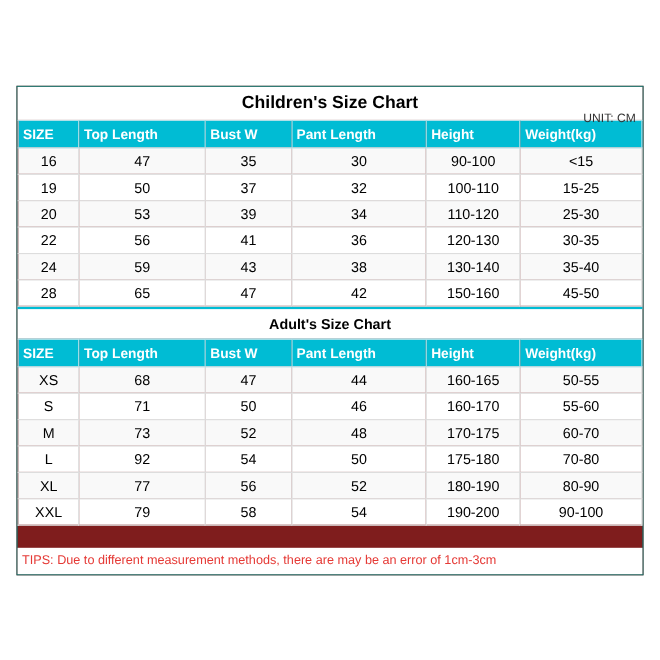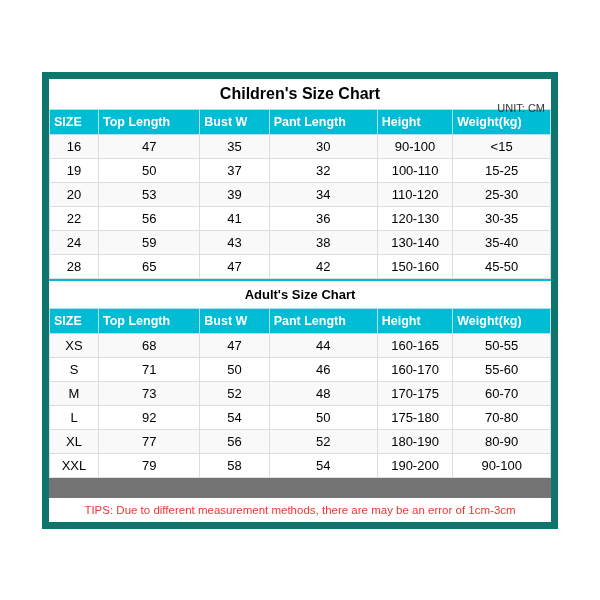--- a/index.html
+++ b/index.html
@@ -7,23 +7,23 @@
       width: 600px;
       height: 600px;
       background: #fff;
       font-family: Arial, sans-serif;
       font-size: 13px;
       display: flex;
       align-items: center;
       justify-content: center;
     }
     .container {
-      width: 516px;
-      border: 7px solid #0f766e;
-      background: #737373;
+      width: 570px;
+      border: 1px solid #0f766e;
+      background: #7f1d1d;
     }
     .section-title {
       text-align: center;
       font-size: 16px;
       font-weight: bold;
       background: #fff;
       padding: 6px 4px;
       position: relative;
     }
     .unit-label {
@@ -61,21 +61,21 @@
     tbody tr:nth-child(even) { background: #fff; }
     .adult-section-title {
       text-align: center;
       font-size: 13px;
       font-weight: bold;
       background: #fff;
       padding: 6px 4px;
       border-top: 2px solid #00bcd4;
     }
     .tips {
-      text-align: center;
+      text-align: left;
       color: #e53935;
       font-size: 11.5px;
       padding: 6px 4px;
       background: #fff;
       margin-top: 20px;
     }
   </style>
 </head>
 <body>
 

